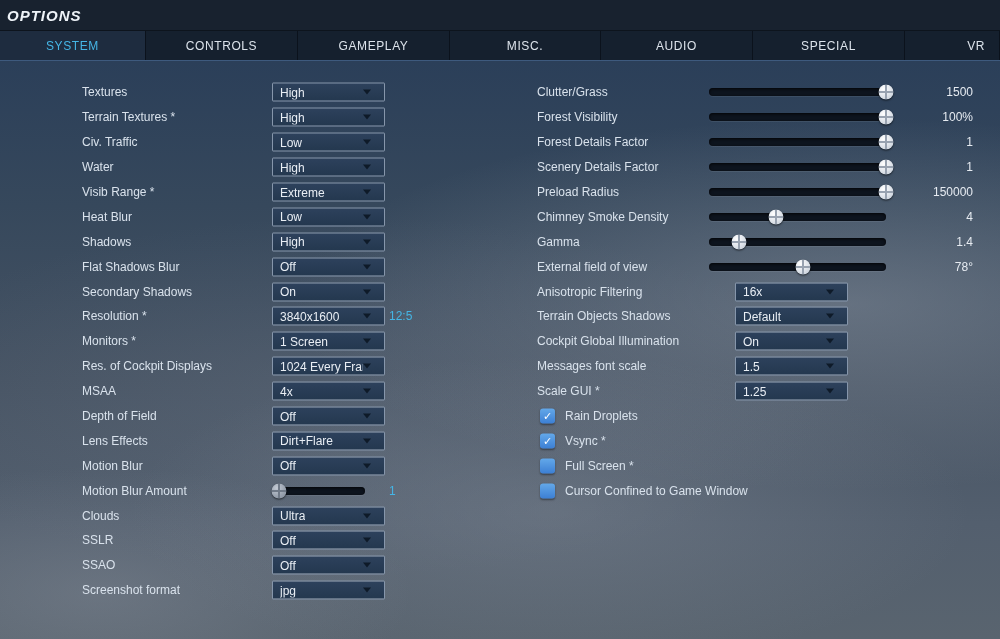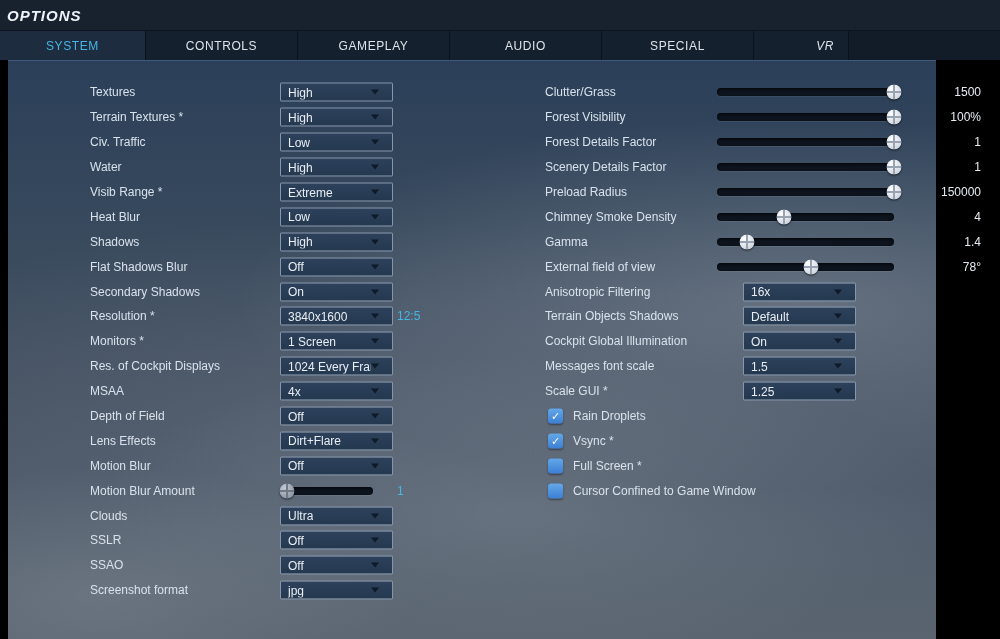--- a/index.html
+++ b/index.html
@@ -10,23 +10,23 @@
     display:flex;align-items:center;}
   #titlebar .title{font-size:15px;font-weight:bold;font-style:italic;color:#eef3f8;
     letter-spacing:1px;padding-left:7px;}
   
   #tabbar{position:absolute;left:0;top:30px;width:1000px;height:30px;background:#121c28;
     display:flex;border-top:1px solid #0d141d;box-sizing:border-box;}
   .tab{height:100%;box-sizing:border-box;border-right:1px solid #0b121c;background:#15202e;
     color:#dce3eb;font-size:12px;letter-spacing:0.6px;display:flex;align-items:center;
     justify-content:center;cursor:pointer;}
   .tab.active{background:#1e2c3f;color:var(--accent);}
-  .tab.right{justify-content:flex-end;padding-right:14px;font-style:italic;}
-  
-  #content{position:absolute;left:8px;top:60px;width:928px;height:579px;
+  .tab.right{justify-content:flex-end;padding-right:14px;}
+  
+  #content{position:absolute;left:0;top:60px;width:1000px;height:579px;
     border-top:1px solid #3e5a7e;box-sizing:border-box;
     background:
       radial-gradient(900px 300px at 85% 42%, rgba(163,170,181,0.38), rgba(163,170,181,0) 62%),
       radial-gradient(700px 260px at 55% 78%, rgba(142,150,162,0.32), rgba(142,150,162,0) 60%),
       radial-gradient(520px 210px at 10% 92%, rgba(152,158,170,0.30), rgba(152,158,170,0) 60%),
       radial-gradient(800px 300px at 35% 58%, rgba(118,128,143,0.25), rgba(118,128,143,0) 60%),
       linear-gradient(180deg,#2b3f59 0%,#36485c 25%,#465363 55%,#535f6e 80%,#59646f 100%);}
   .col{position:absolute;left:0;top:19px;width:1000px;}
   .row{position:relative;height:24.9px;width:1000px;}
   .lbl{position:absolute;top:50%;transform:translateY(-50%);font-size:12px;color:#d9e2ec;
@@ -72,20 +72,21 @@
 <body>
 
 <div id="screen">
   <div id="titlebar">
     <span class="title">OPTIONS</span>
   </div>
   <div id="tabbar">
       <div class="tab active" style="width: 146px;">SYSTEM</div>
       <div class="tab" style="width: 152px;">CONTROLS</div>
       <div class="tab" style="width: 152px;">GAMEPLAY</div>
+      <div class="tab" style="width: 151px;">MISC.</div>
       <div class="tab" style="width: 152px;">AUDIO</div>
       <div class="tab" style="width: 152px;">SPECIAL</div>
       <div class="tab right" style="width: 95px;">VR</div>
     </div>
   <div id="content">
     <div id="left-col" class="col">
         <div class="row">
           <span class="lbl L">Textures</span>
           <div class="dd L">
             <span class="dd-text">High</span>

